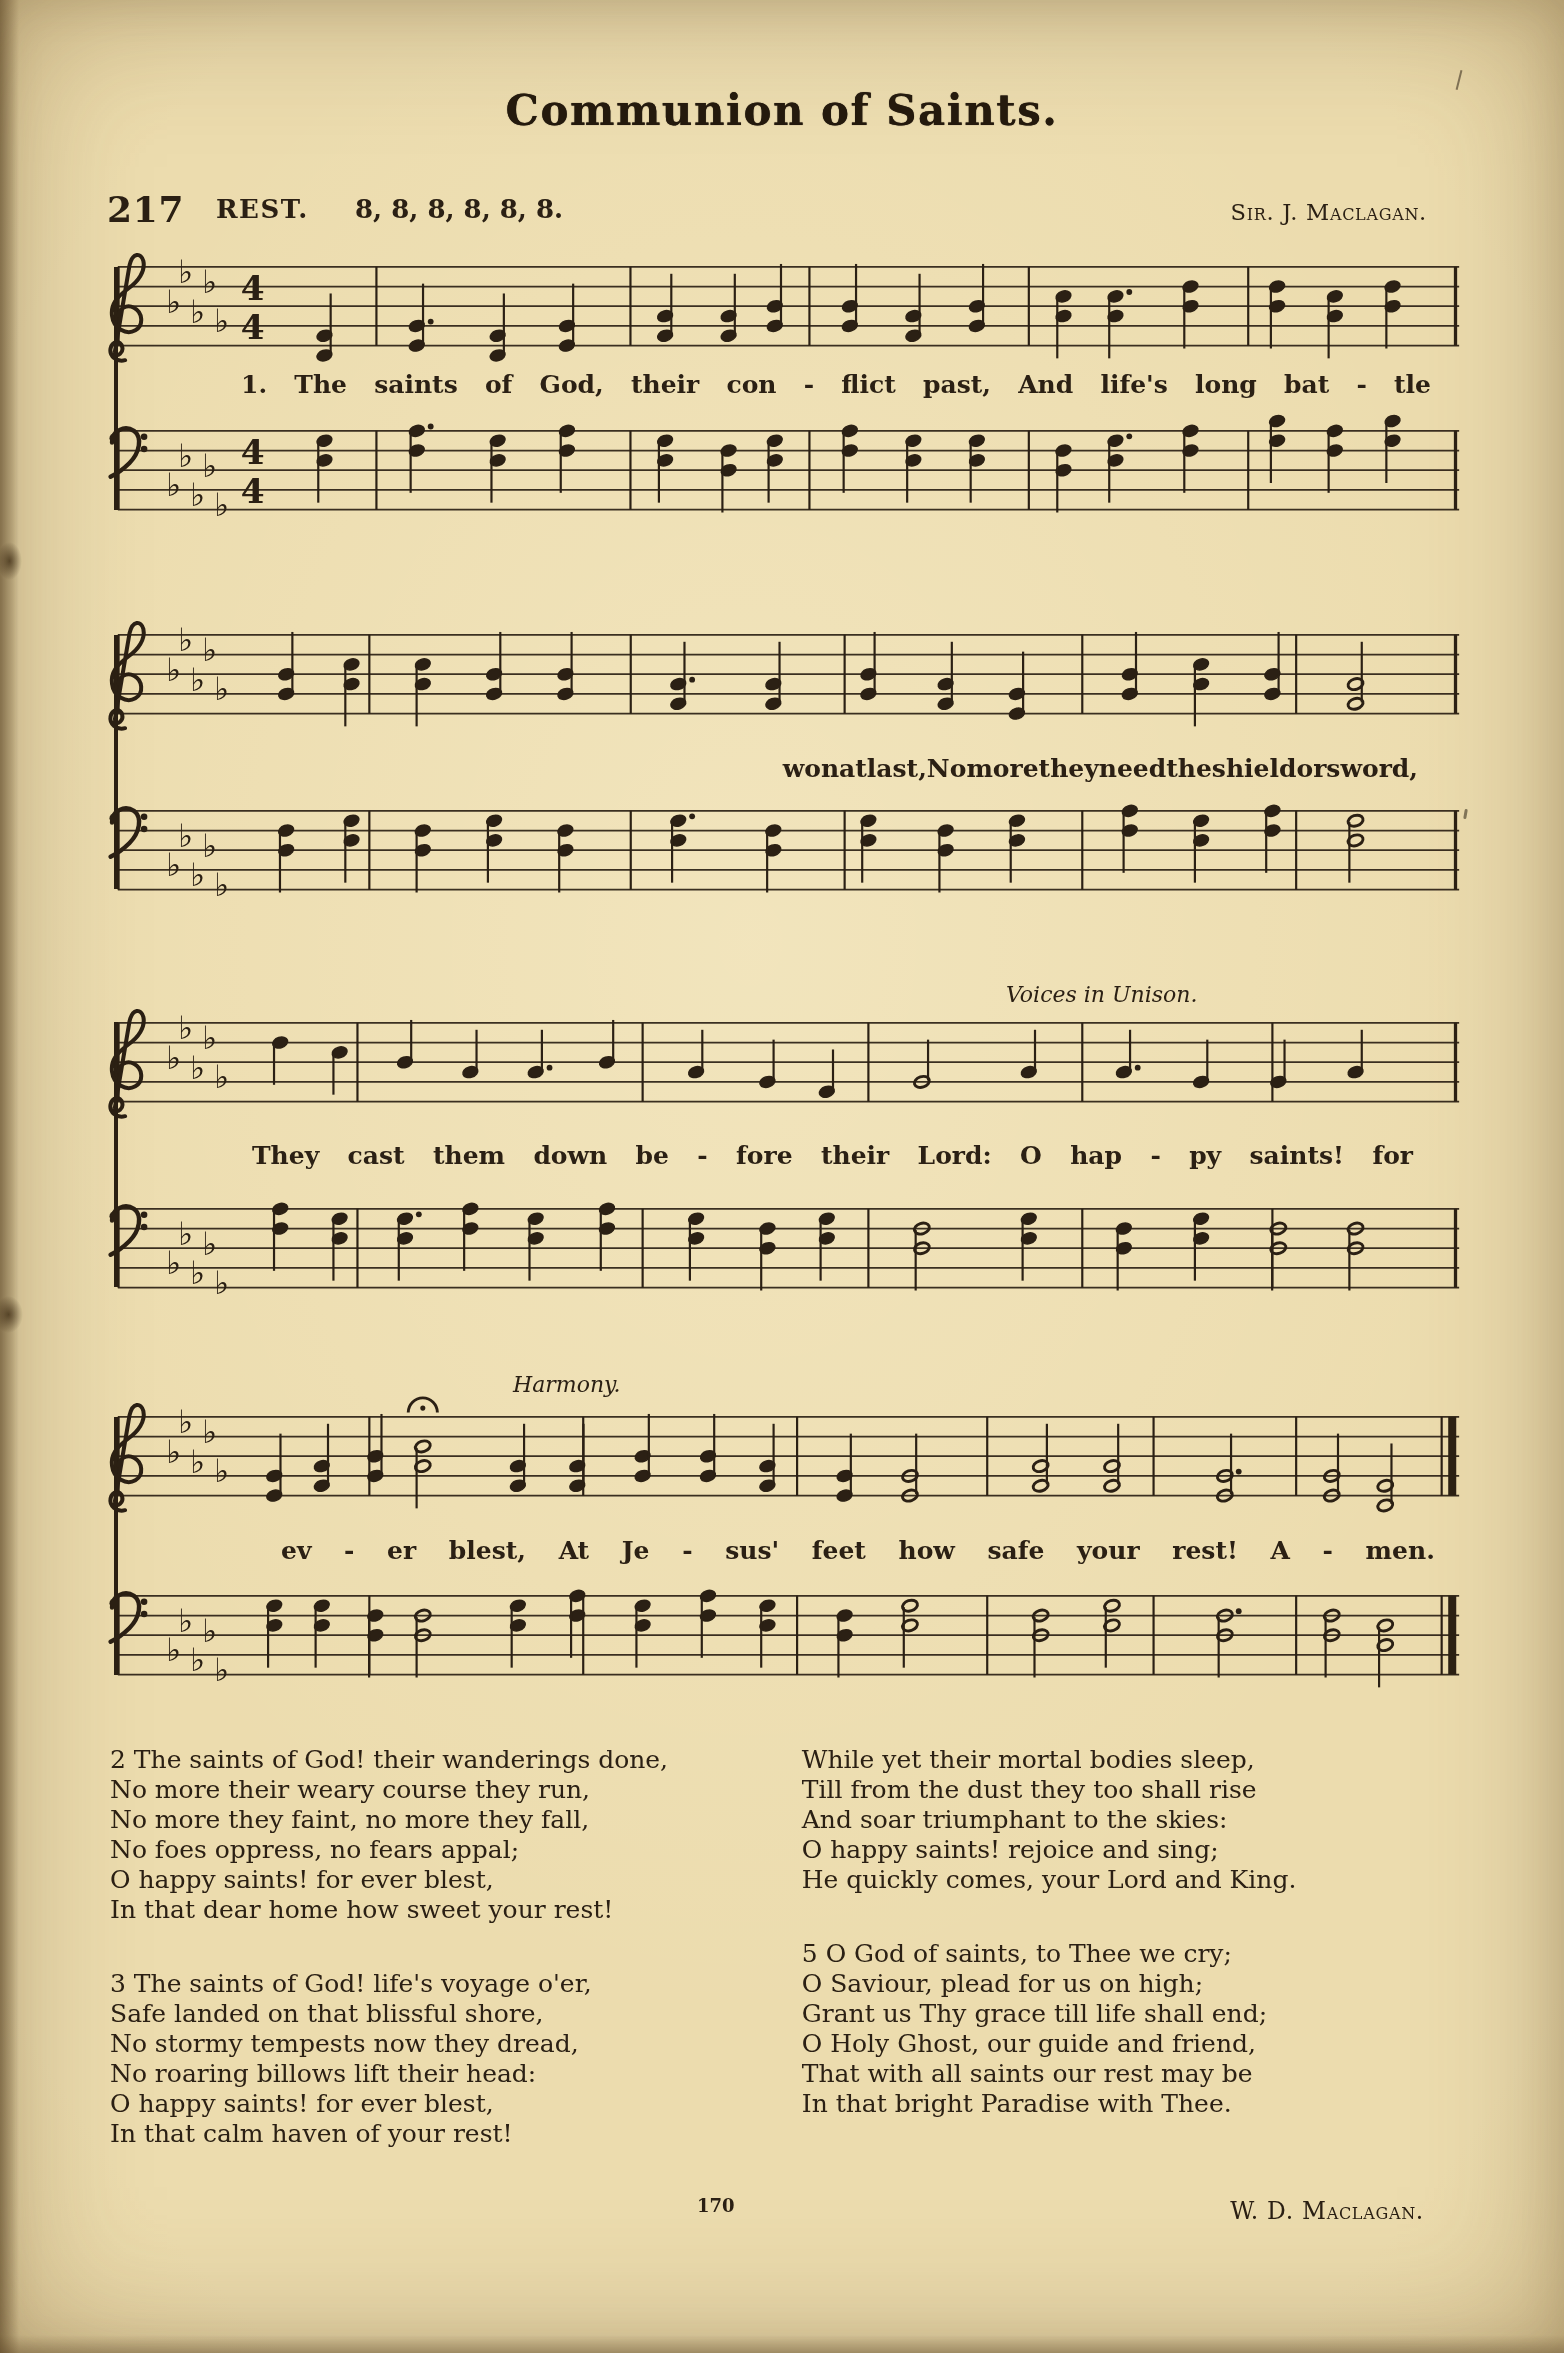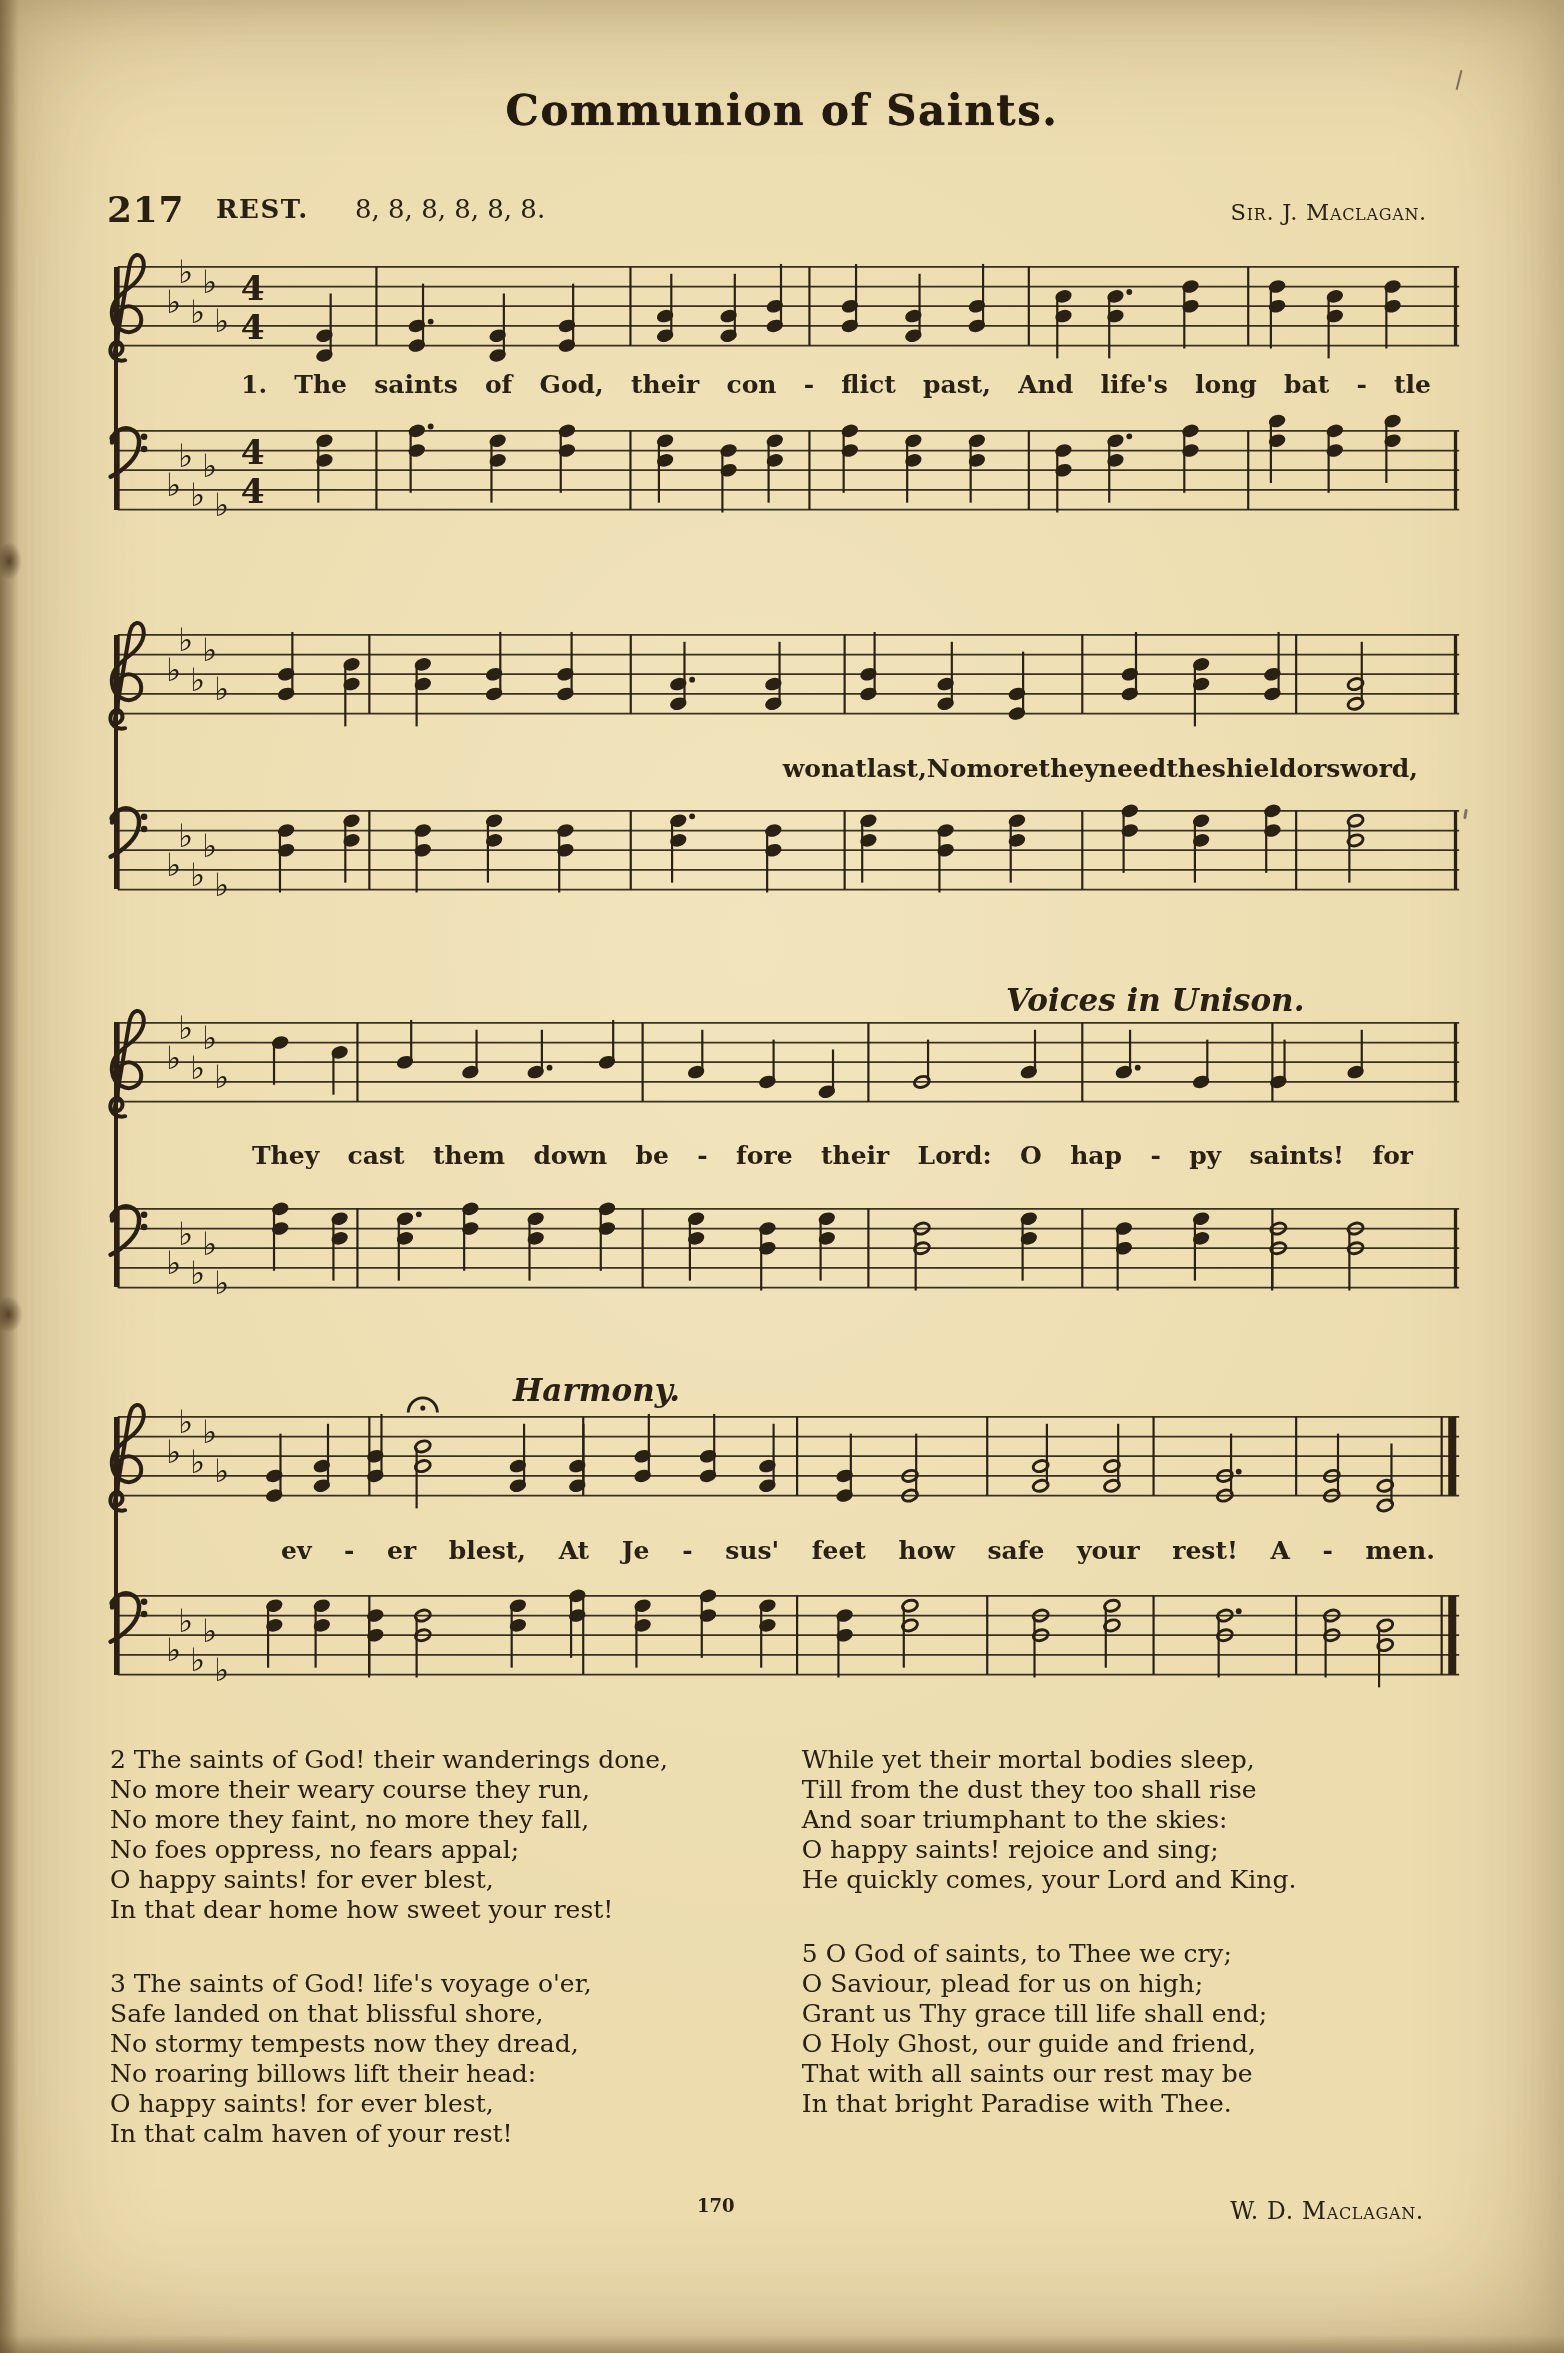--- a/index.html
+++ b/index.html
@@ -36,30 +36,30 @@
   .tk2{left:1464px;top:809px;width:2.9px;height:10.2px;transform:rotate(10deg);border-radius:1.5px;}
 
   .section-title{
     position:absolute;left:0;top:86px;width:1564px;margin:0;
     text-align:center;font-size:42px;font-weight:bold;letter-spacing:1.5px;
     color:#241a0e;text-shadow:0 0 0.7px #241a0e;
   }
   .hymn-header{position:absolute;left:0;top:0;width:1564px;height:0;}
   .hymn-number{position:absolute;left:107px;top:188px;font-size:36px;font-weight:bold;letter-spacing:0.7px;}
   .tune-name{position:absolute;left:216px;top:194px;font-size:26px;font-weight:bold;letter-spacing:1.5px;}
-  .meter{position:absolute;left:355px;top:194px;font-size:26px;font-weight:normal;}
+  .meter{position:absolute;left:355px;top:194px;font-size:26px;font-weight:bold;}
   .composer{position:absolute;right:137px;top:199px;font-size:22.6px;font-variant:small-caps;letter-spacing:0.7px;}
 
   .staff{position:absolute;left:102px;width:1373px;height:156px;overflow:visible;}
   .sysline{position:absolute;left:114px;width:3.7px;background:#2b2014;}
   .lyric-row{
     position:absolute;height:38px;display:flex;justify-content:space-between;align-items:center;
     font-size:25px;font-weight:bold;color:#2b2014;white-space:nowrap;
   }
-  .annotation{position:absolute;font-style:italic;font-size:31px;color:#2b2014;font-weight:bold;}
+  .annotation{position:absolute;font-style:italic;font-size:22px;color:#2b2014;}
 
   .verses{position:absolute;left:110px;top:1745px;width:1358px;display:flex;}
   .verse-col{width:683px;}
   .verse-col.right{margin-left:25.6px;}
   .verse{margin:0 0 44px 0;}
   .verse p{margin:0;font-size:25px;line-height:30px;color:#2b2014;}
 
   .page-number{position:absolute;left:697px;top:2195px;font-size:18px;font-weight:bold;}
   .author{position:absolute;left:1059px;top:2197px;width:365px;text-align:right;font-size:23.4px;font-variant:small-caps;letter-spacing:0.7px;}
 </style>

